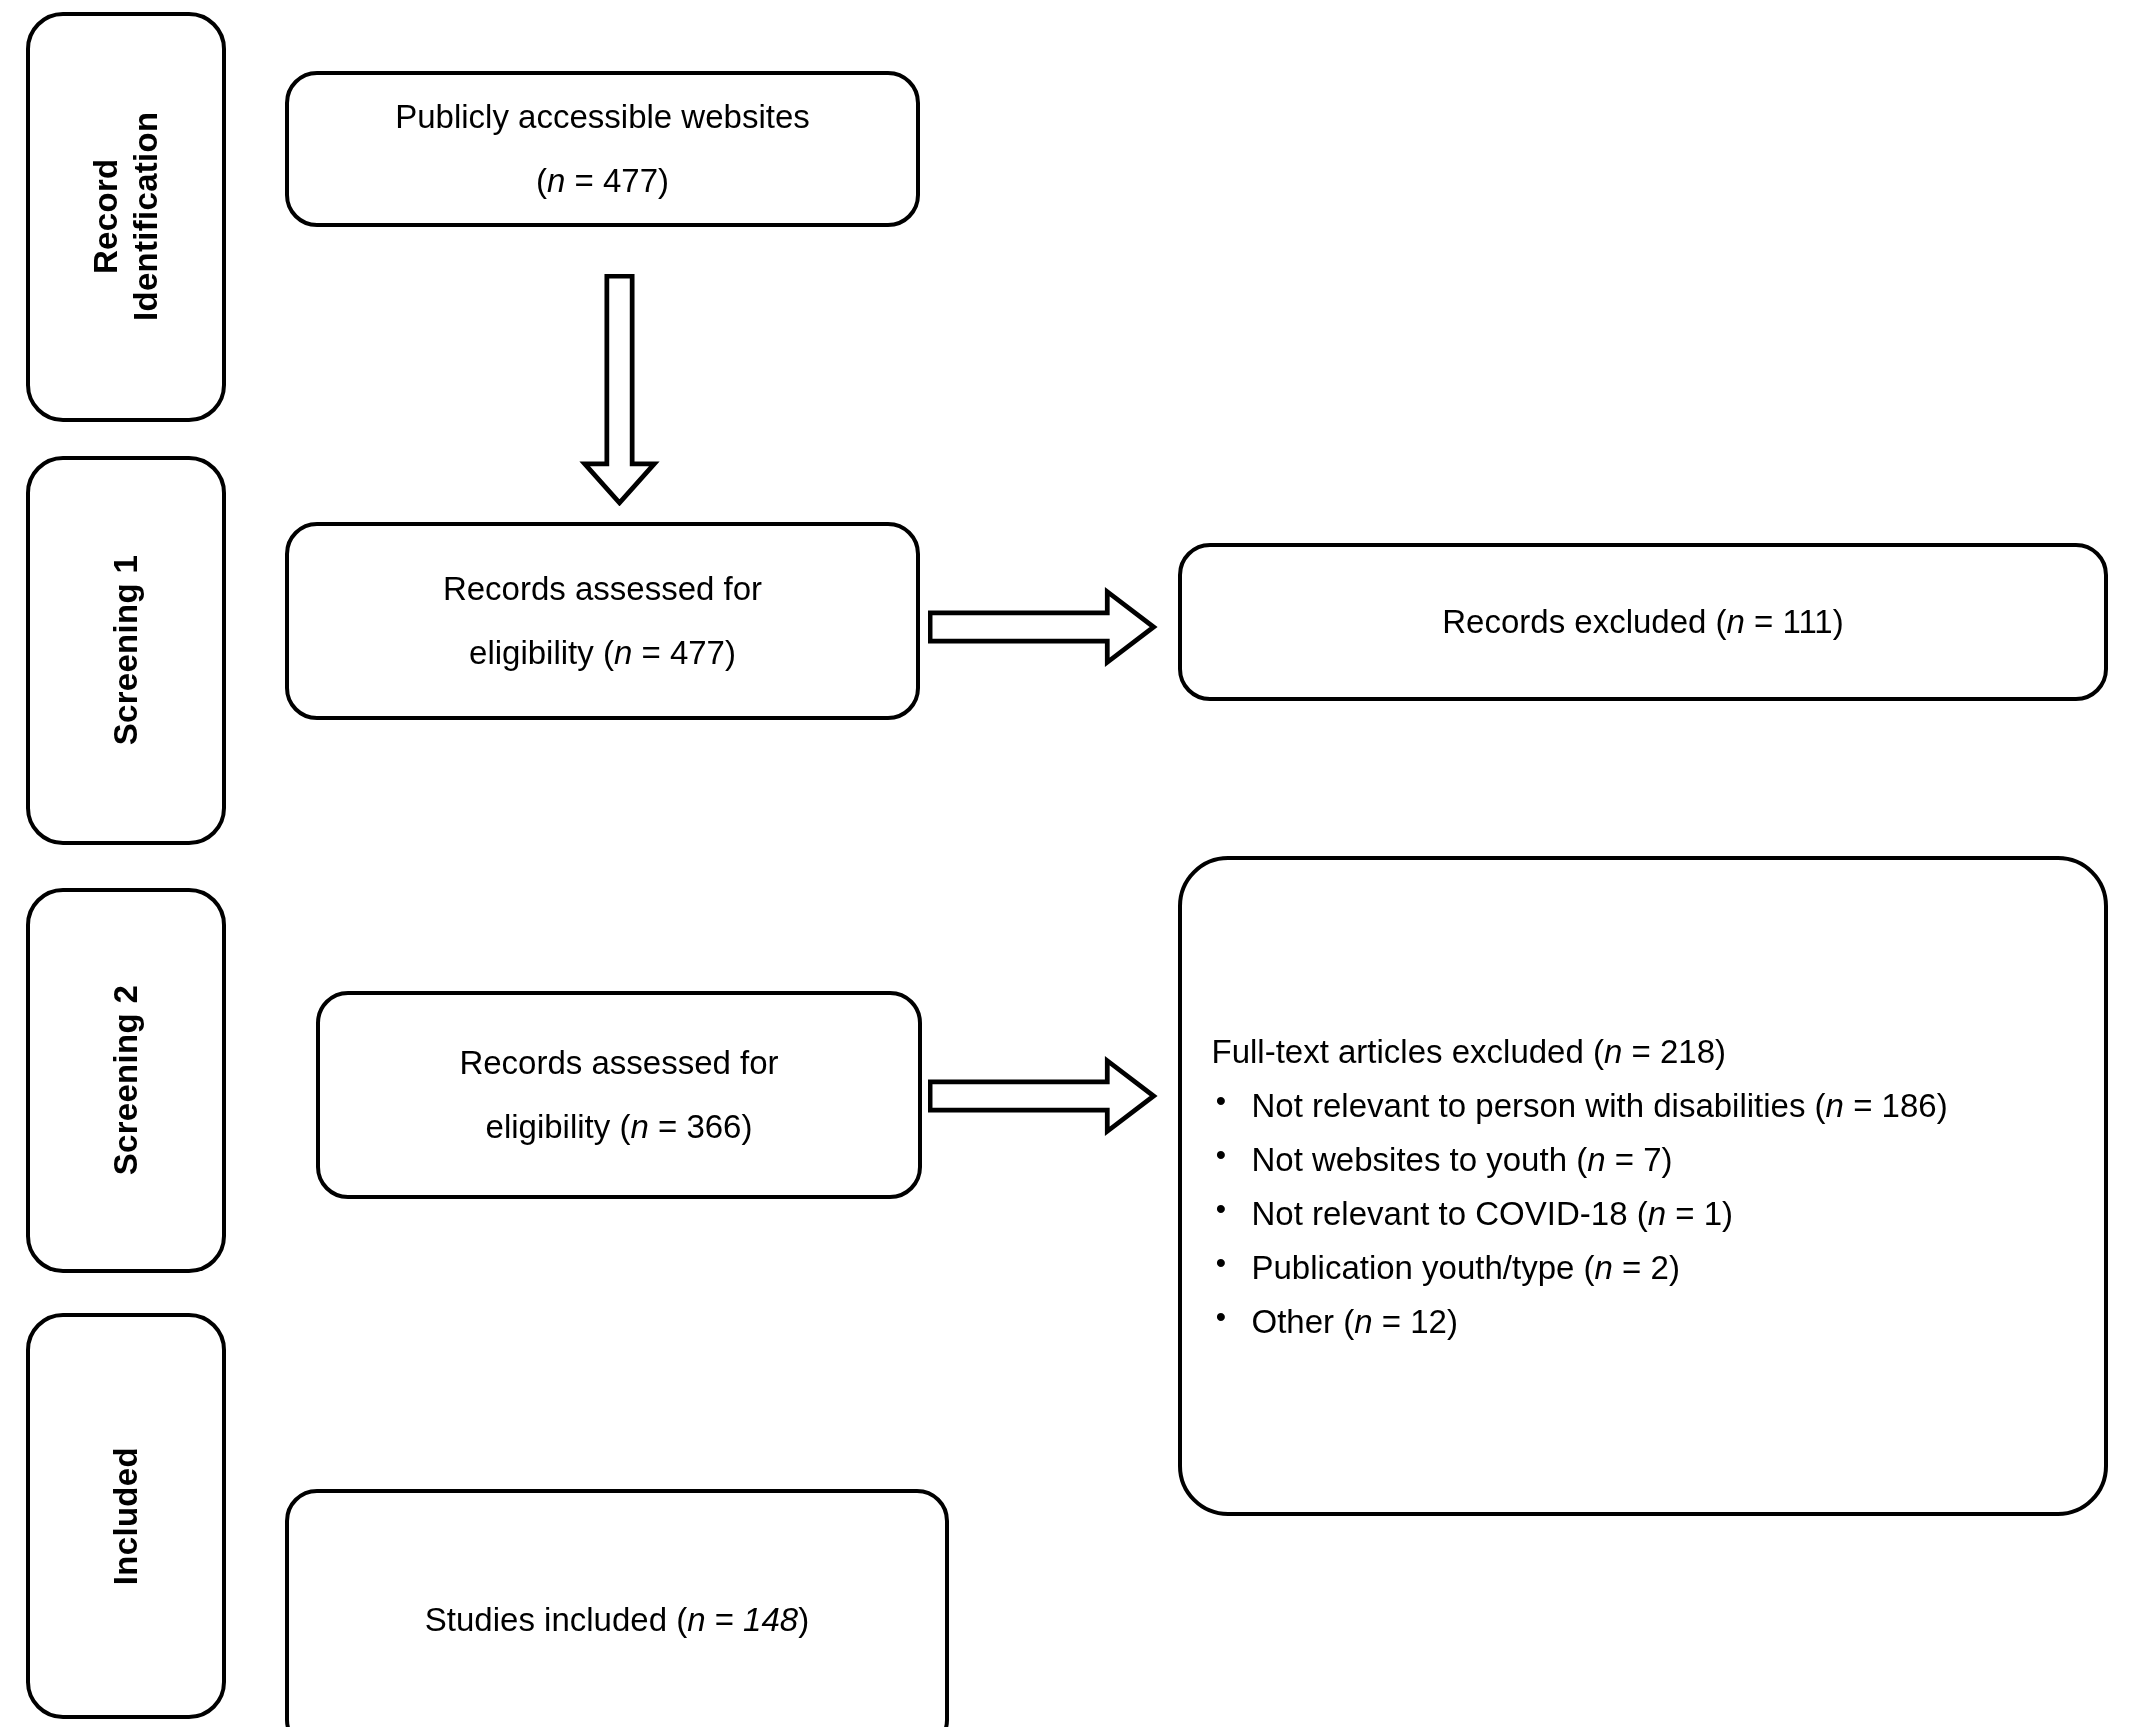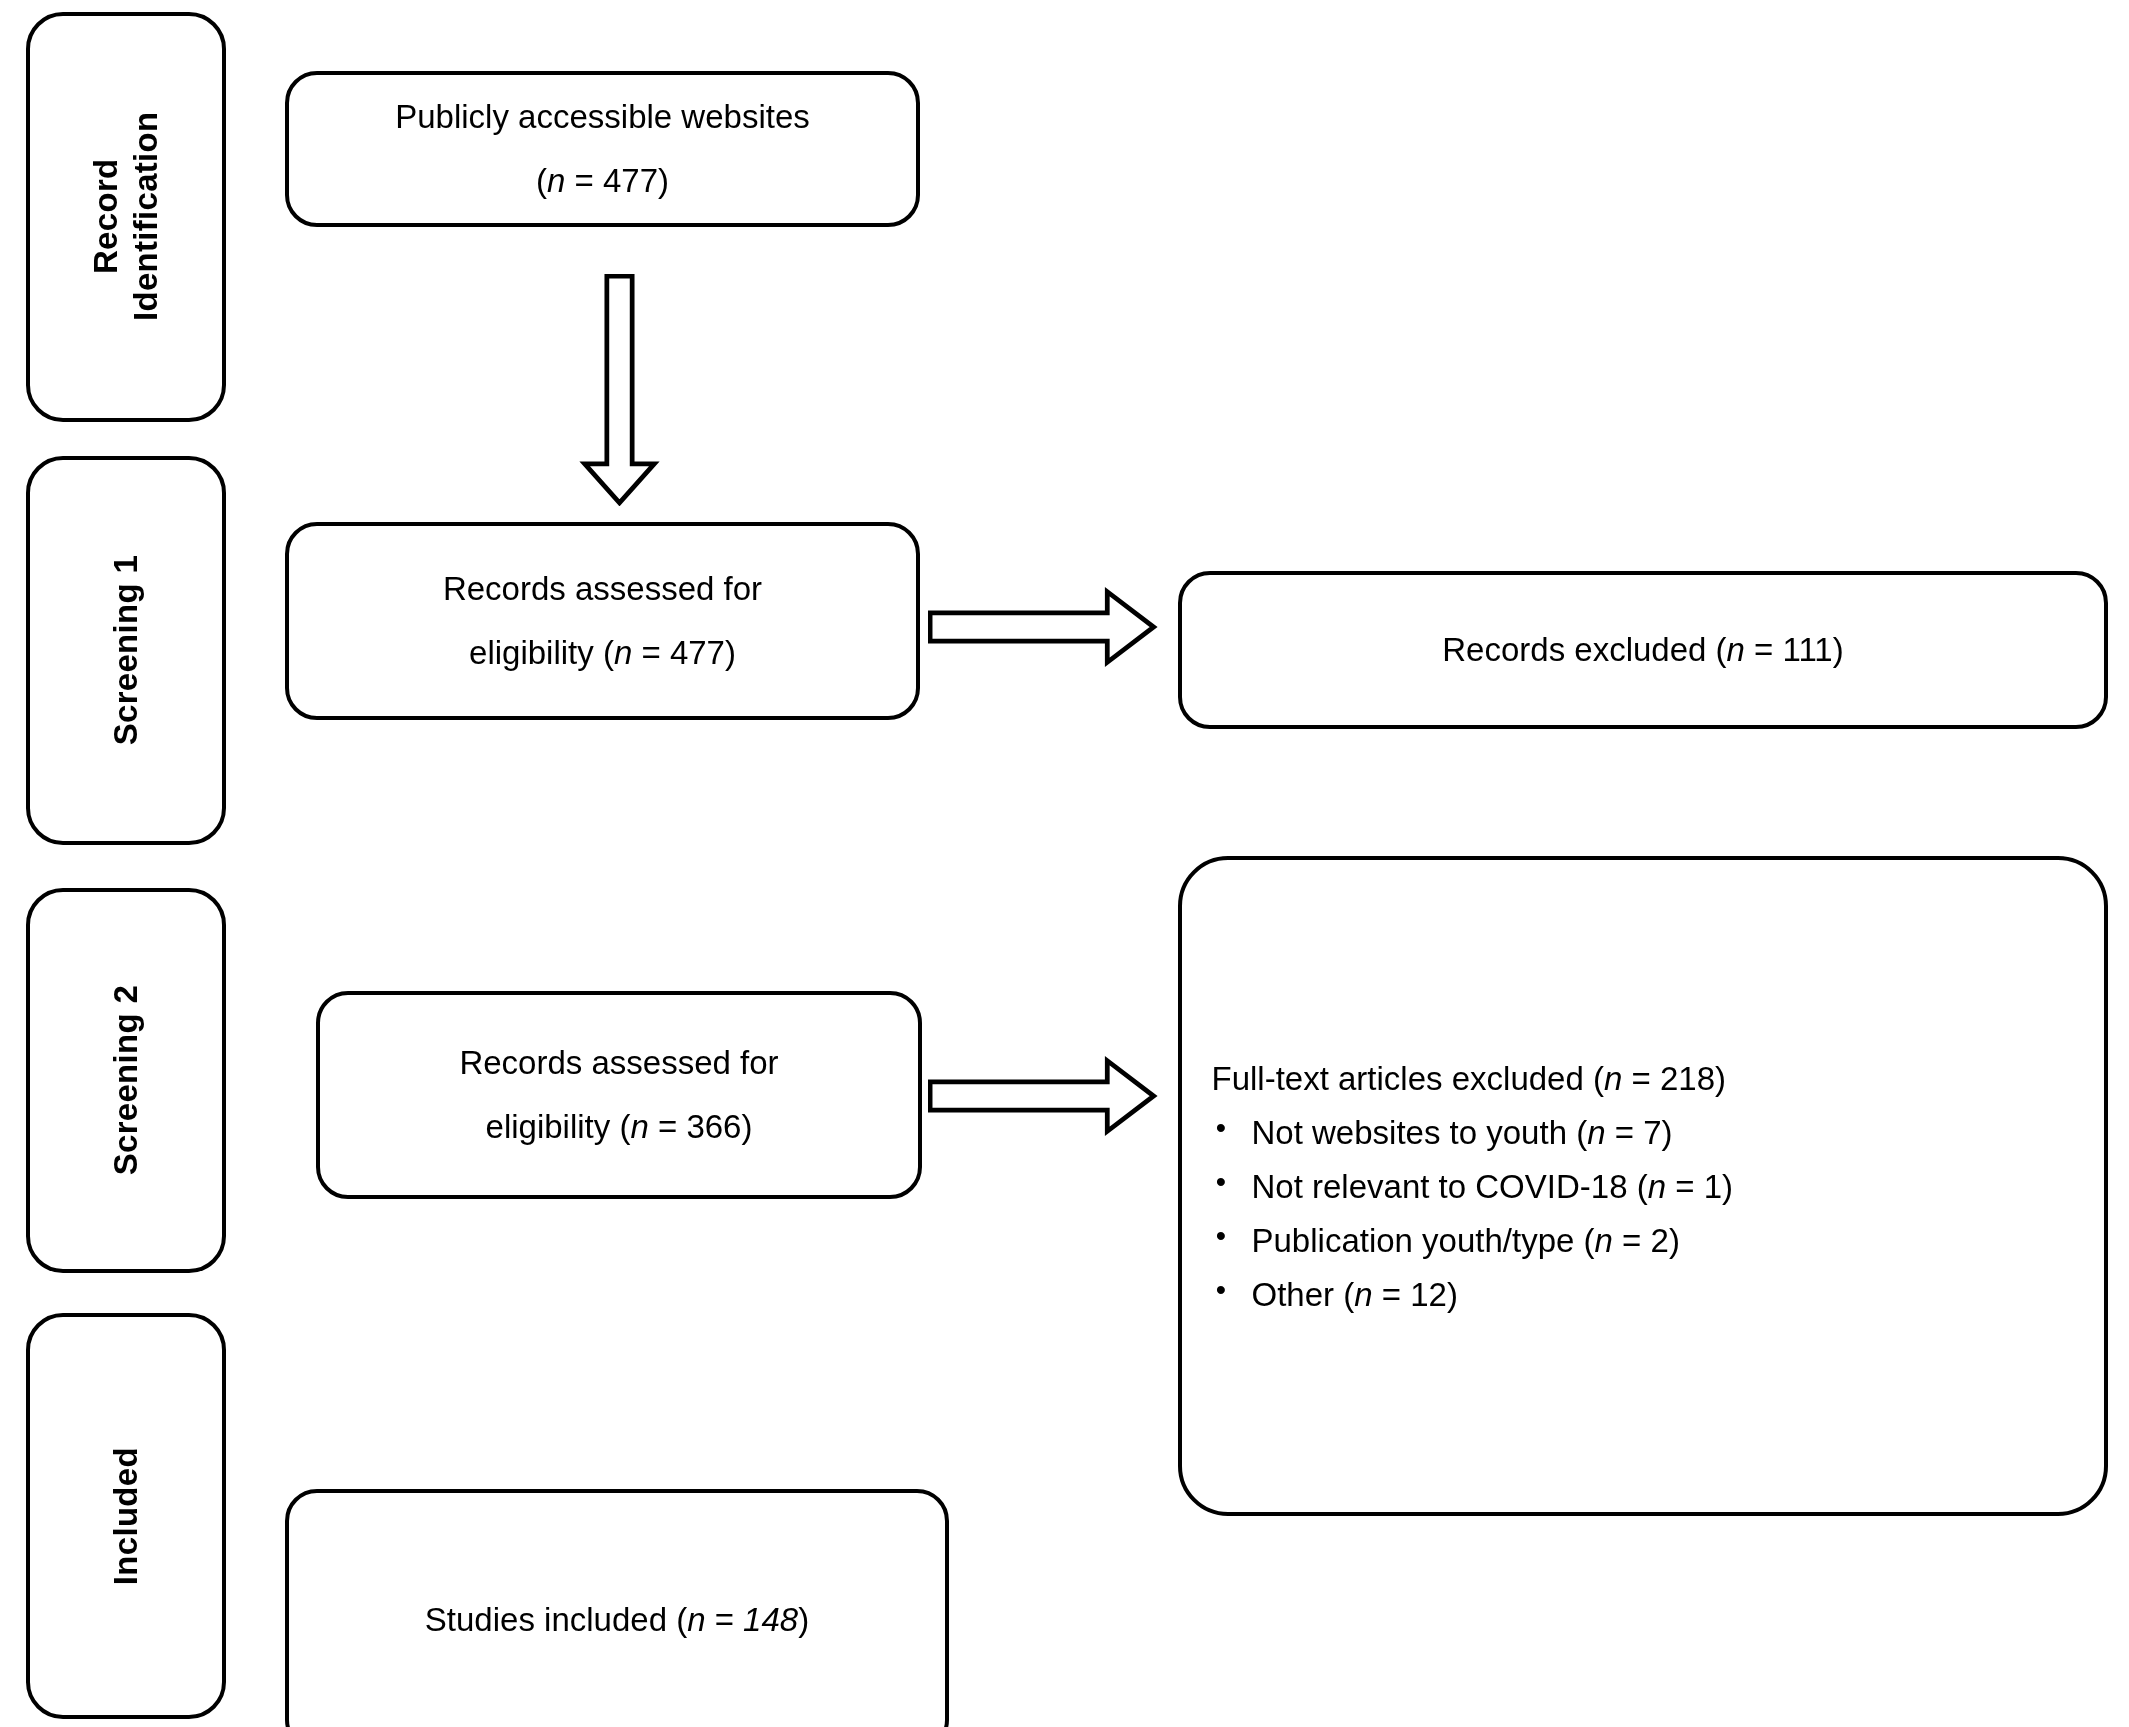--- a/index.html
+++ b/index.html
@@ -142,21 +142,21 @@
       <span>eligibility (</span><span class="it">n</span><span> = </span><span>477</span><span>)</span>
     </div>
   </div>
 
   <div class="arrow" style="left:928px; top:582px;">
     <svg width="232" height="90" viewBox="0 0 440 170">
       <polygon points="4,58 340,58 340,18 428,85 340,152 340,112 4,112" fill="#ffffff" stroke="#000000" stroke-width="9" stroke-linejoin="miter"></polygon>
     </svg>
   </div>
 
-  <div class="box" style="left:1178px; top:543px; width:930px; height:158px;margin-top:28px;">
+  <div class="box" style="left:1178px; top:543px; width:930px; height:158px;">
     <div class="content-text">
       <span>Records excluded (</span><span class="it">n</span><span> = </span><span>111</span><span>)</span>
     </div>
   </div>
 
   <div class="box" style="left:316px; top:991px; width:606px; height:208px;">
     <div class="content-text">
       <span>Records assessed for</span><br>
       <span>eligibility (</span><span class="it">n</span><span> = </span><span>366</span><span>)</span>
     </div>
@@ -168,20 +168,23 @@
     </svg>
   </div>
 
   <div class="panel" style="left:1178px; top:856px; width:930px; height:660px;">
     <div class="panel-inner">
       <div class="panel-title">
         <span>Full-text articles excluded (</span><span class="it">n</span><span> = </span><span>218</span><span>)</span>
       </div>
       <ul class="panel-list">
         <li>
+          <span>Not relevant to person with disabilities (</span><span class="it">n</span><span> = </span><span>186</span><span>)</span>
+        </li>
+        <li>
           <span>Not websites to youth (</span><span class="it">n</span><span> = </span><span>7</span><span>)</span>
         </li>
         <li>
           <span>Not relevant to COVID-18 (</span><span class="it">n</span><span> = </span><span>1</span><span>)</span>
         </li>
         <li>
           <span>Publication youth/type (</span><span class="it">n</span><span> = </span><span>2</span><span>)</span>
         </li>
         <li>
           <span>Other (</span><span class="it">n</span><span> = </span><span>12</span><span>)</span>

